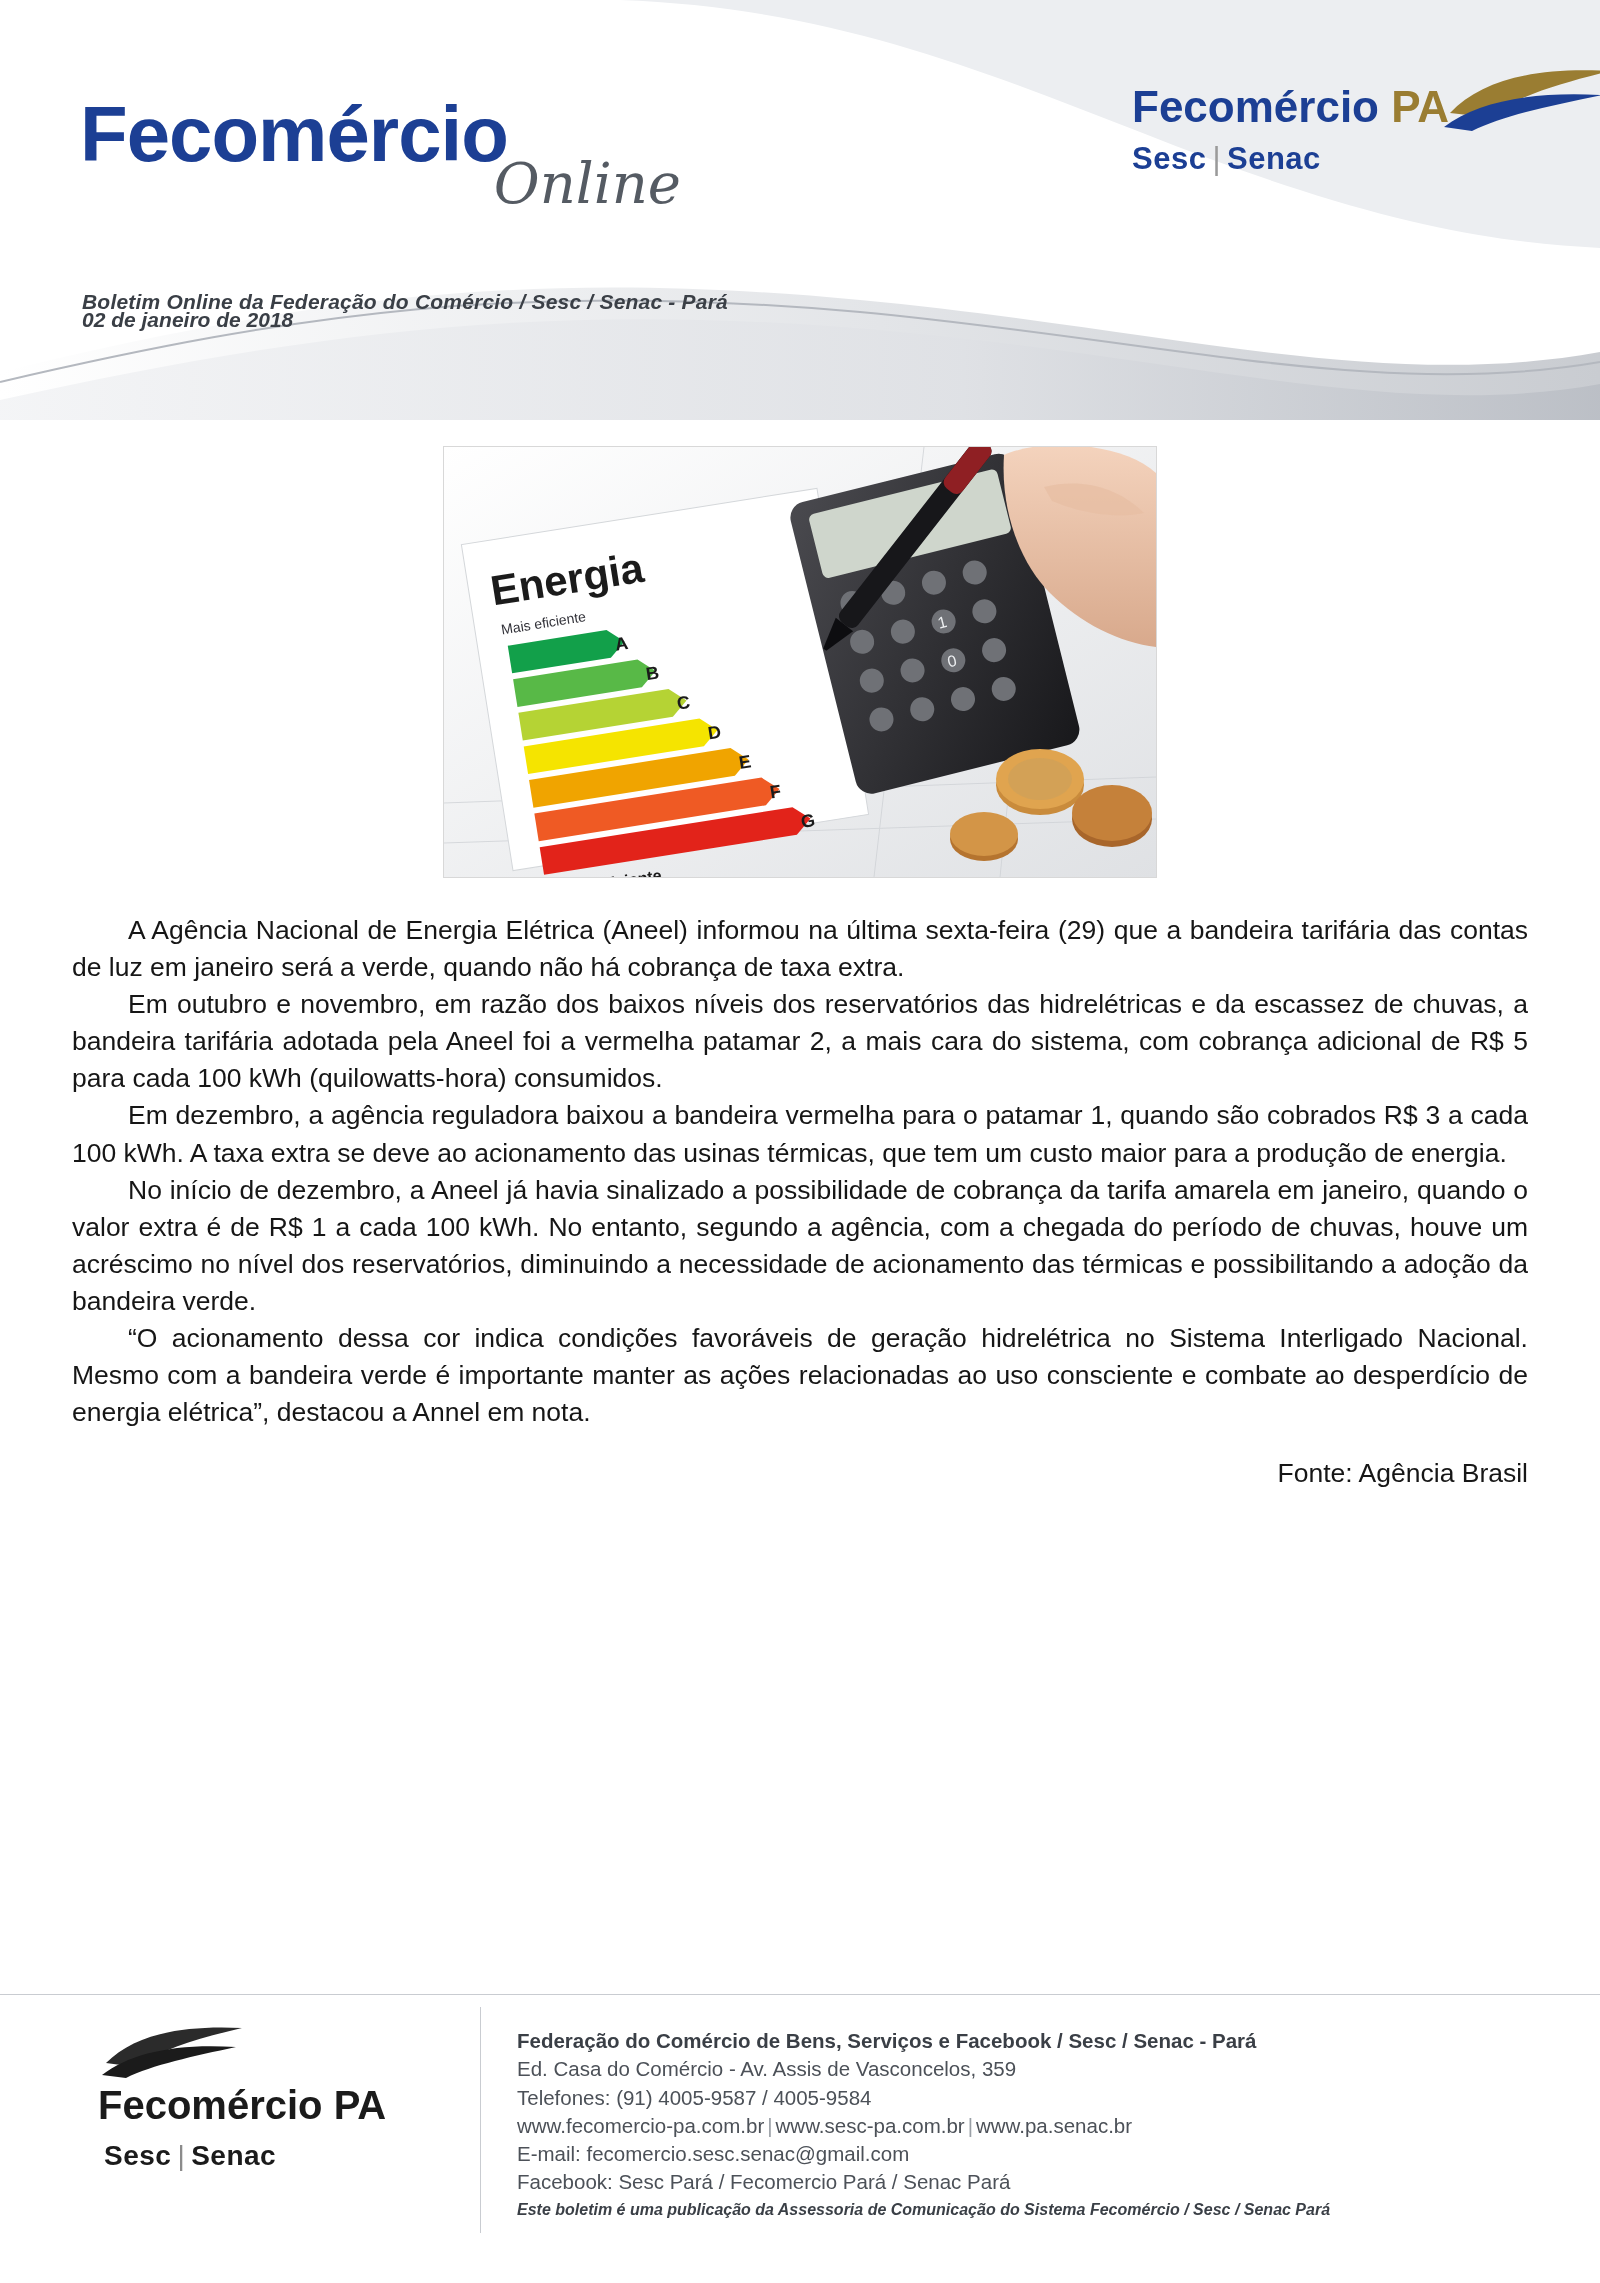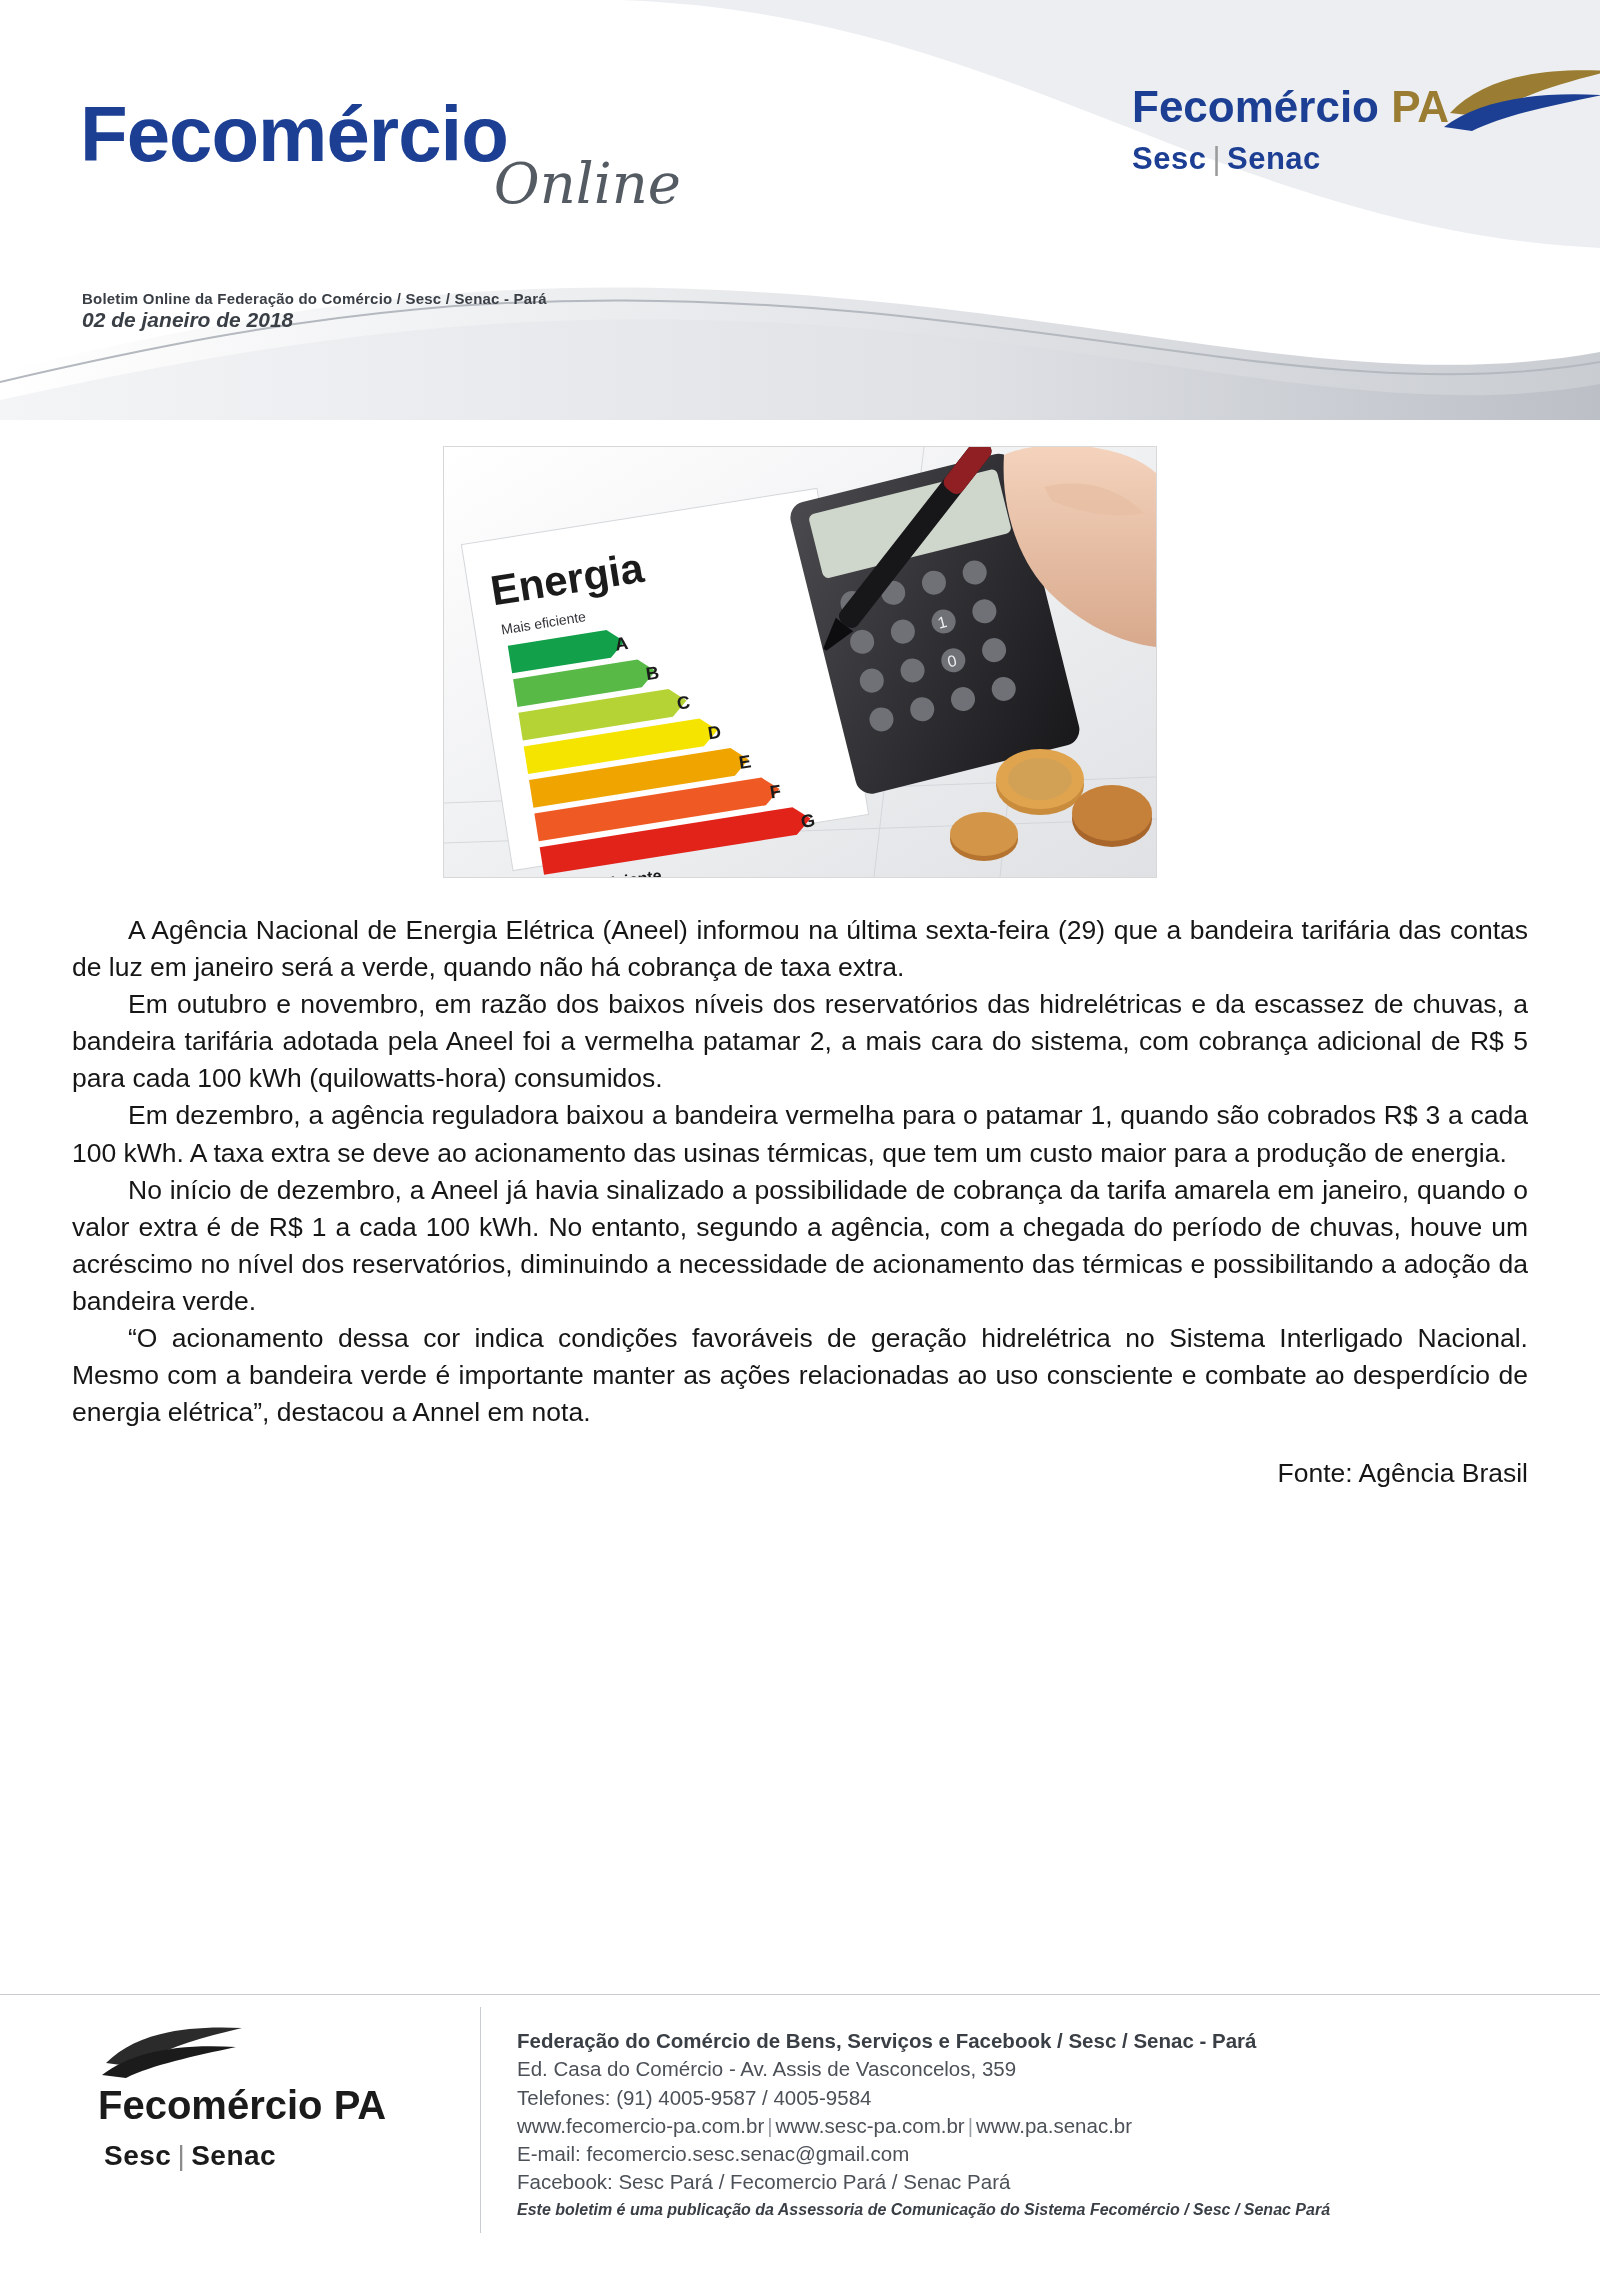--- a/index.html
+++ b/index.html
@@ -60,24 +60,25 @@
     font-size: 56px;
     color: #555b63;
     margin-left: -14px;
     position: relative;
     top: 42px;
   }
   .masthead-tagline {
     position: absolute;
     left: 82px;
     top: 290px;
-    font-size: 15px;
+    font-size: 21px;
     font-weight: bold;
     color: #3a3f46;
     letter-spacing: 0.2px;
+    font-style: italic;
   }
   .masthead-date {
     position: absolute;
     left: 82px;
     top: 308px;
     font-size: 21px;
     font-style: italic;
     font-weight: bold;
     color: #3a3f46;
   }

